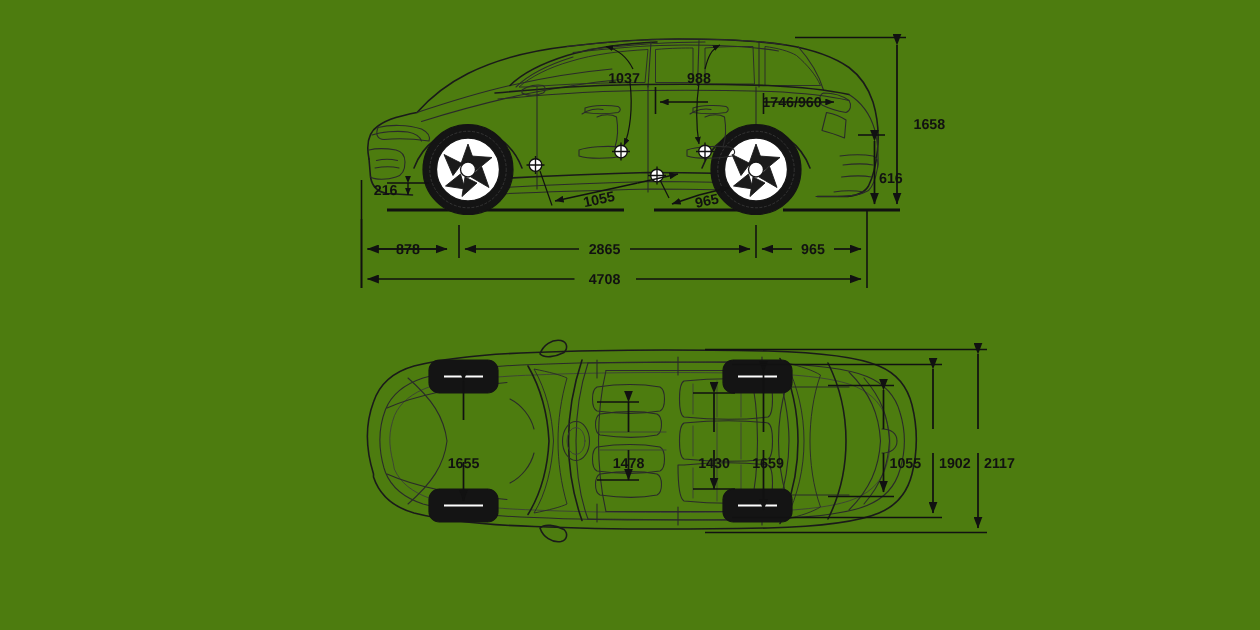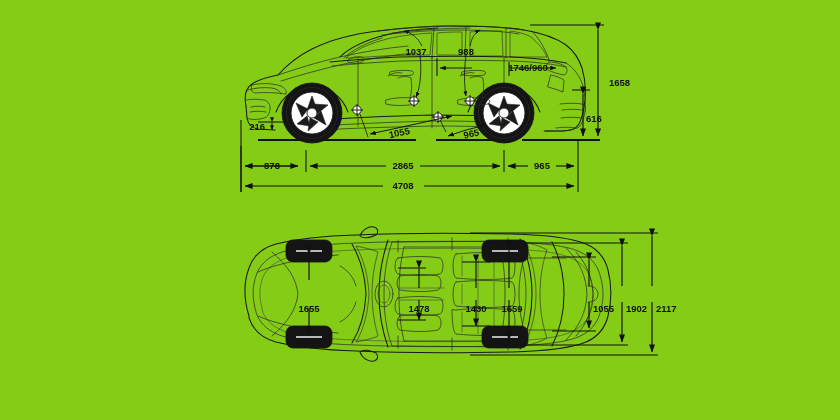--- a/index.html
+++ b/index.html
@@ -1,21 +1,21 @@
 <!DOCTYPE html>
 <html><head>
 <meta charset="utf-8">
 <style>
   html,body{margin:0;padding:0;background:#ffffff;}
   body{
     width:840px;height:420px;overflow:hidden;
     font-family:"Liberation Sans","DejaVu Sans",sans-serif;
     background:#ffffff;
   }
-  #stage{position:relative;width:840px;height:420px;background:#84cc16;}
+  #stage{position:relative;width:840px;height:420px;background:#4d7c0f;}
   svg.draw{position:absolute;left:0;top:0;width:840px;height:420px;}
   .dimtext{
     font-family:"Liberation Sans","DejaVu Sans",sans-serif;
     font-weight:bold;
     font-size:9.5px;
     fill:#111111;
   }
   .body-line{fill:none;stroke:#1a1a1a;stroke-width:1.05;stroke-linejoin:round;stroke-linecap:round;}
   .body-thin{fill:none;stroke:#2a2a2a;stroke-width:0.72;stroke-linejoin:round;stroke-linecap:round;}
   .body-hair{fill:none;stroke:#3a3a3a;stroke-width:0.55;stroke-linejoin:round;stroke-linecap:round;}

